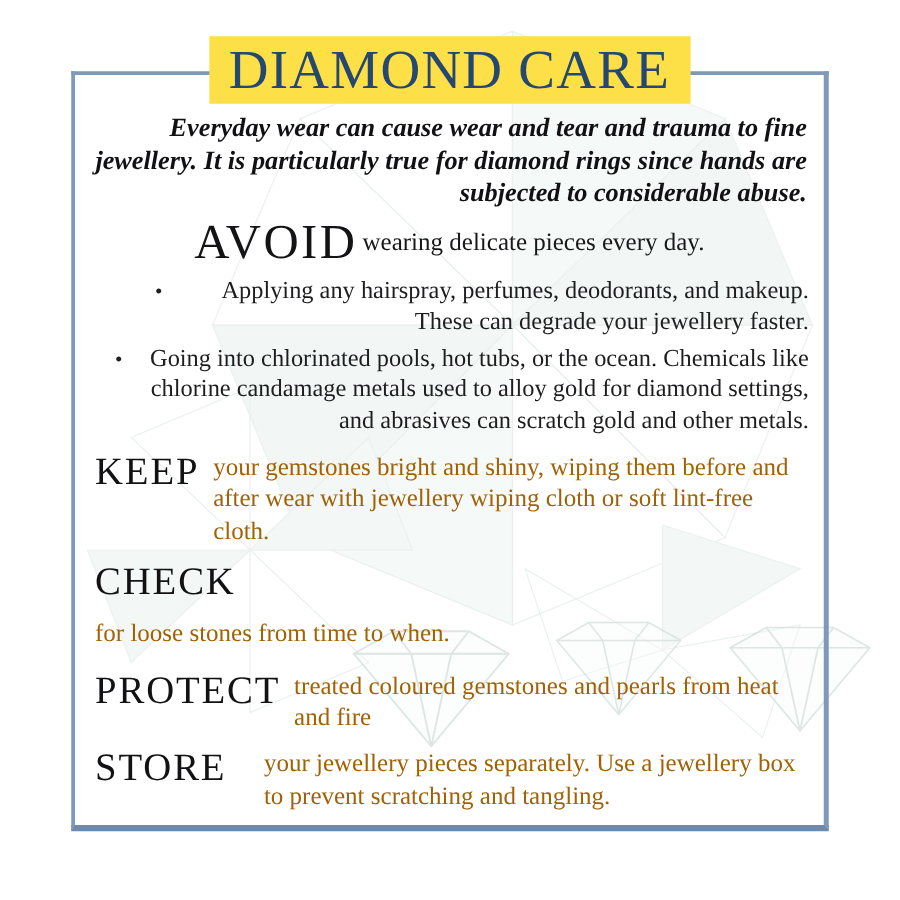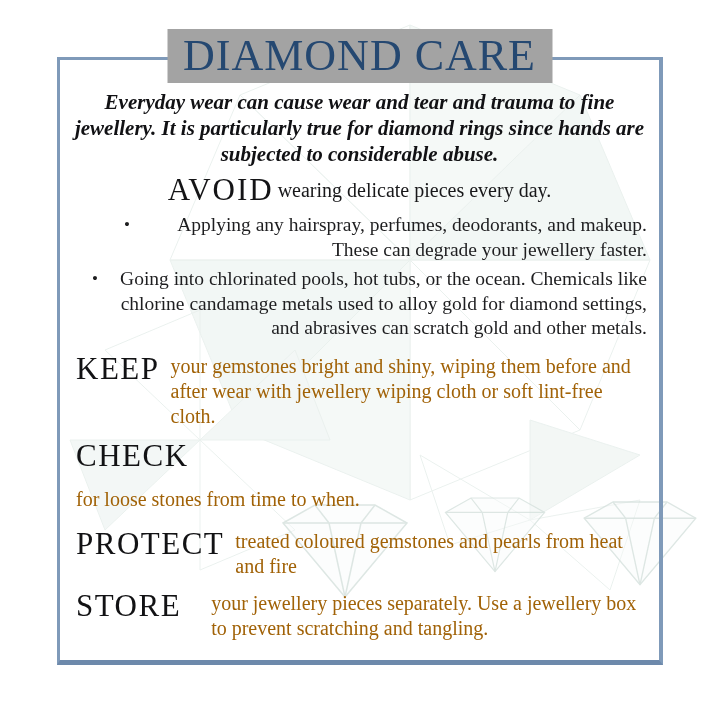--- a/index.html
+++ b/index.html
@@ -14,36 +14,36 @@
   
   .frame{
     position:absolute;left:57px;top:57px;width:606px;height:608px;
     box-sizing:border-box;z-index:2;
     border:3px solid #7f9ab9;
     border-right-width:4px;
     border-bottom:5px solid #6d89ab;
   }
   .title{
     position:absolute;top:-31px;left:50%;transform:translateX(-50%);
-    background:#a3a3a3;padding:0 16px;white-space:nowrap;
+    background:#fde047;padding:0 16px;white-space:nowrap;
     font-size:44px;line-height:54px;letter-spacing:1px;
     color:#254871;
   }
   .content{
     position:relative;box-sizing:border-box;height:100%;
     padding:30px 12px 0 12px;
   }
   .intro{
-    text-align:center;font-style:italic;font-weight:bold;
+    text-align:right;font-style:italic;font-weight:bold;
     font-size:21px;line-height:1.23;margin:0 auto;max-width:572px;
     color:#111114;
   }
   .inline-row{text-align:center;margin-top:7px;}
   .big-label{
-    font-size:31px;letter-spacing:2px;line-height:1.05;
+    font-size:39px;letter-spacing:2px;line-height:1.05;
     color:#141416;vertical-align:middle;
   }
   .inline-row .desc{font-size:20px;color:#18181a;vertical-align:middle;}
   .inline-row .desc-sans{
     font-family:"Liberation Sans", sans-serif;
     font-size:21px;letter-spacing:0.3px;color:#222226;vertical-align:middle;
   }
   .bullets{margin:6px 0 0 0;padding:0;list-style:none;}
   .bullet{display:flex;align-items:flex-start;margin-top:5px;
     font-size:19.5px;line-height:1.26;color:#1e1e20;}

